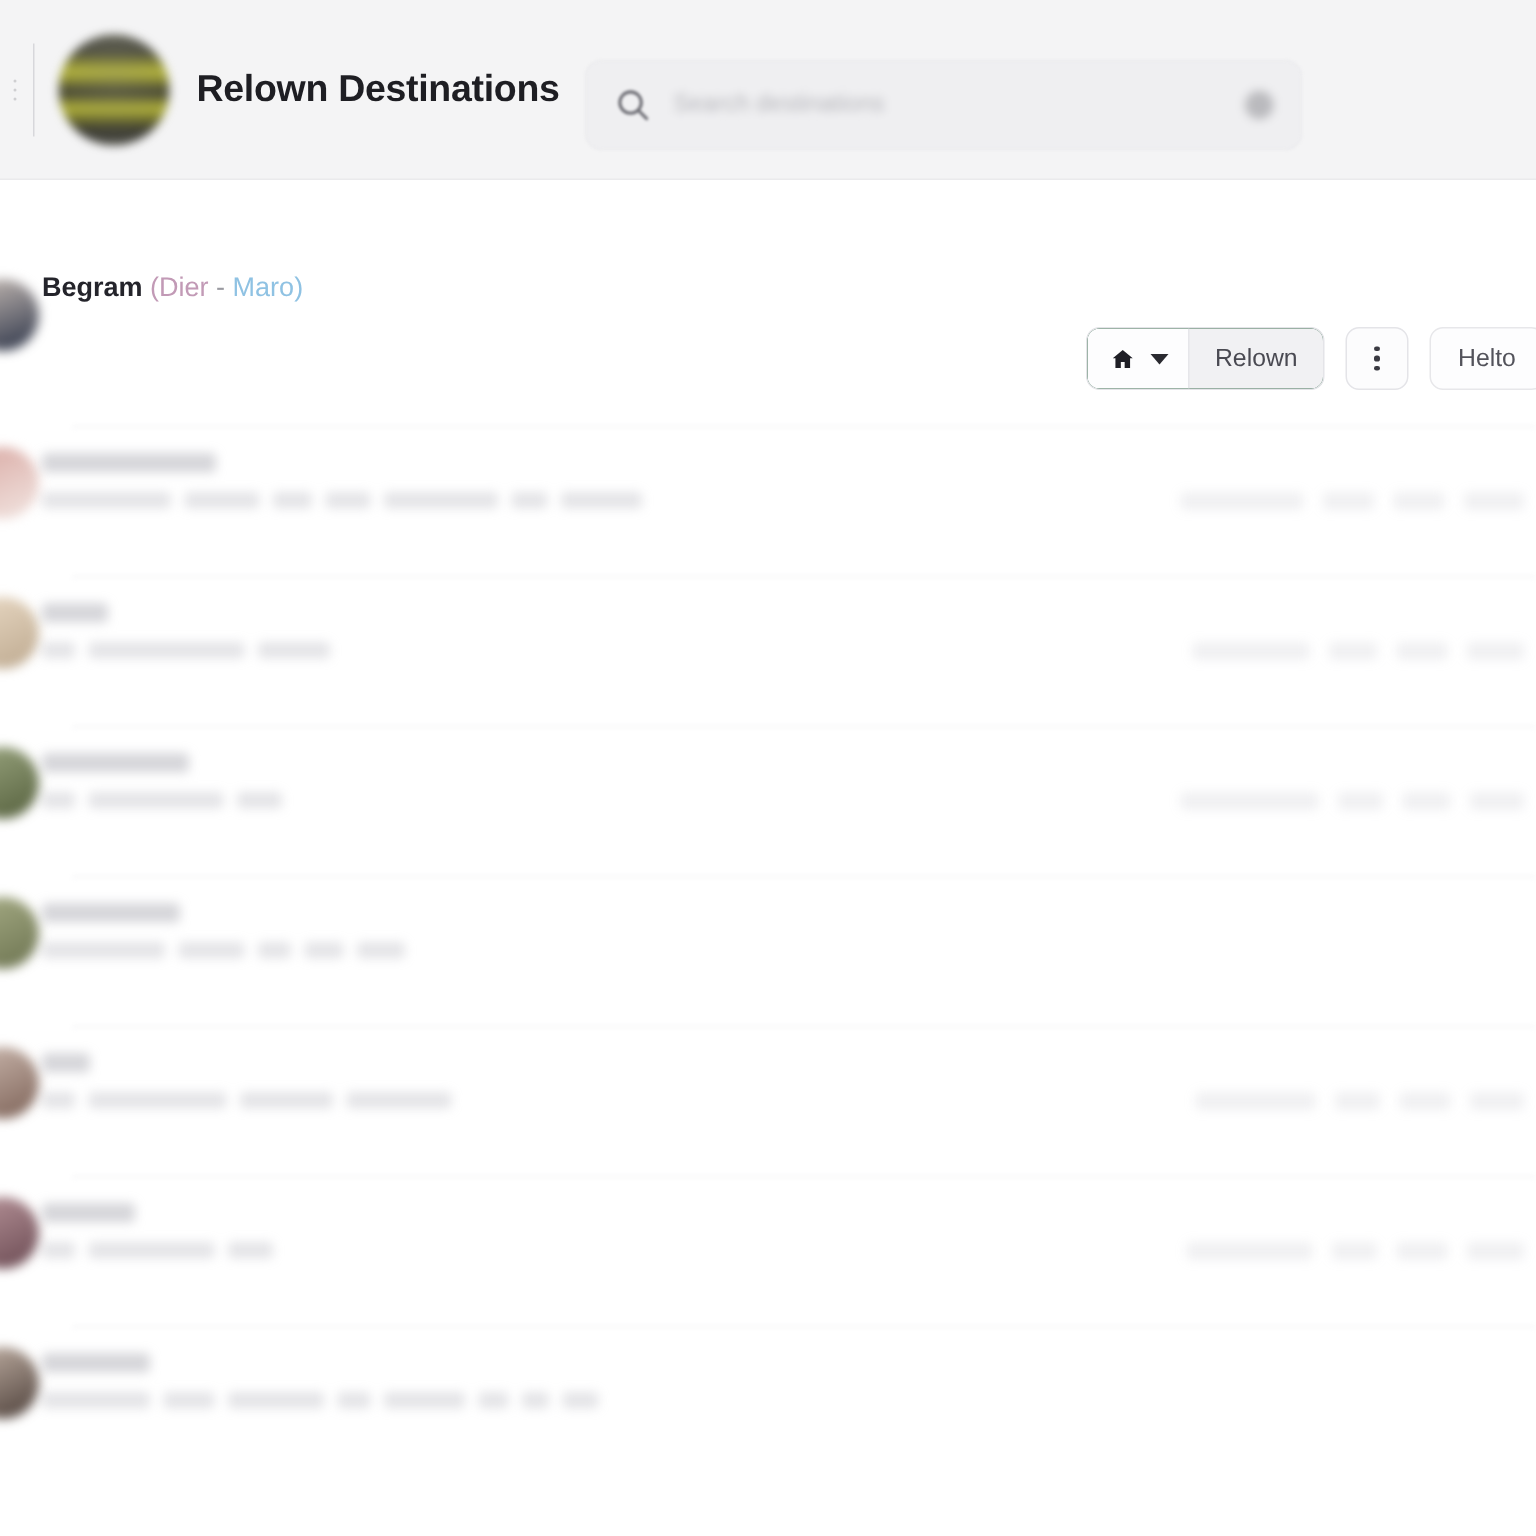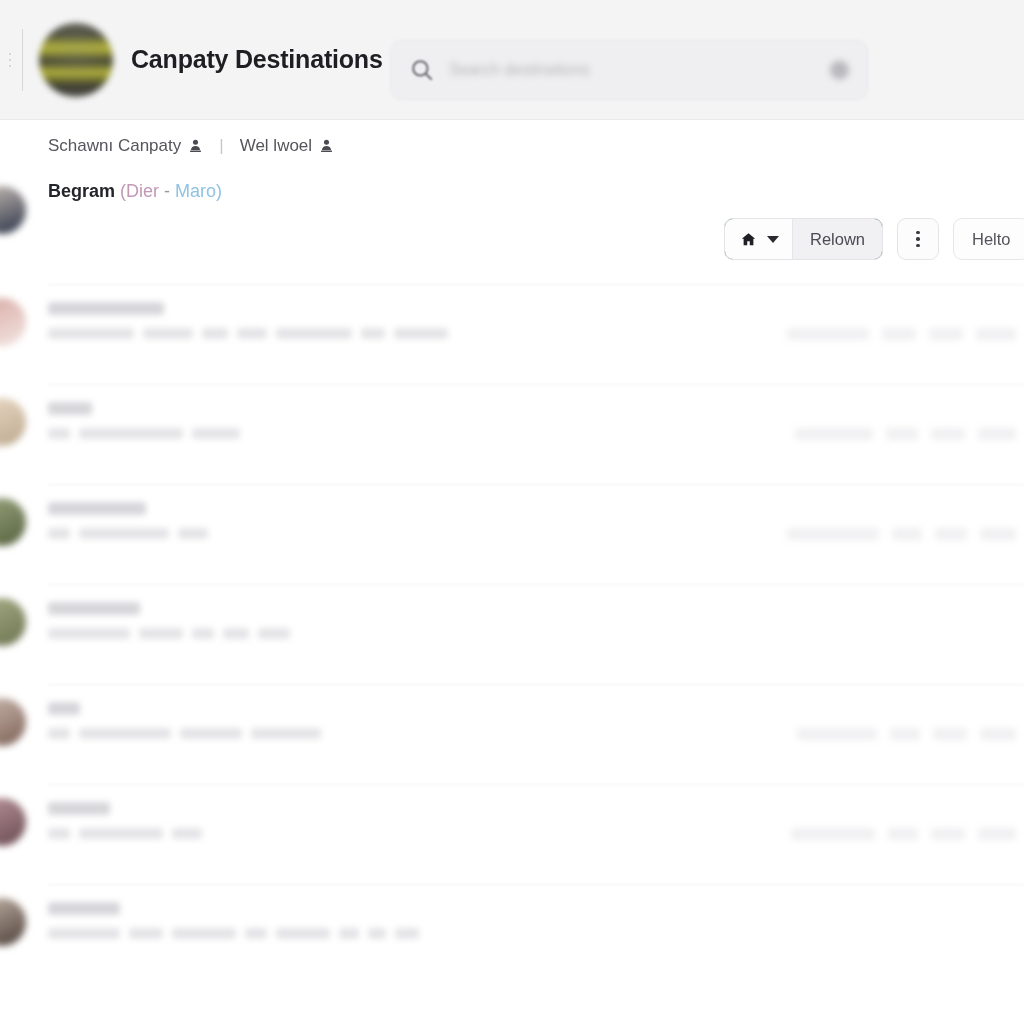--- a/index.html
+++ b/index.html
@@ -86,21 +86,21 @@
 
   
   .feed { position: absolute; left: 0; top: 180px; width: 1024px; }
 
   .row { position: relative; width: 1024px; }
   .avatar {
     position: absolute; left: -22px;
     width: 48px; height: 48px; border-radius: 50%;
     filter: blur(3.6px);
   }
-  .body { margin-left: 48px; padding-right: 4px; }
+  .body { margin-left: 28px; padding-right: 4px; }
 
   
   .post-sharp { filter: blur(0.5px); }
   .post-title { font-size: 18px; line-height: 1.25; white-space: nowrap; }
   .p-name { font-weight: 700; color: #24242b; }
   .p-handle { color: #c29ab6; font-weight: 400; }
   .p-dot { color: #9a9aa1; }
   .p-tag { color: #8fc2e3; font-weight: 500; }
   .p-tag-strong { color: #6fb4dd; font-weight: 700; }
   .post-text {
@@ -179,59 +179,34 @@
     <div class="rail-dots">
       <i></i>
         <i></i>
         <i></i>
     </div>
 
     <div class="vdivider"></div>
 
     <div class="brand-logo"></div>
 
-    <div class="brand-title">Canpaty Destinations</div>
+    <div class="brand-title">Relown Destinations</div>
 
     <div class="searchbar">
       <span class="search-ico">
         <svg viewBox="0 0 24 24" width="26" height="26" fill="none" stroke="#6c6c73" stroke-width="1.9" stroke-linecap="round">
           <circle cx="10.5" cy="10.5" r="6.6"></circle>
           <line x1="15.4" y1="15.4" x2="20.4" y2="20.4"></line>
         </svg>
       </span>
       <span class="search-ph">Search destinations</span>
       <span class="search-trail"></span>
     </div>
   </div>
 
-  <div class="crumbs">
-    <span class="crumb">
-      <span>Schawnı Canpaty</span>
-      <span class="bust">
-        <svg viewBox="0 0 16 16" width="15" height="16" fill="#4a4a51">
-          <circle cx="8" cy="4" r="2.7"></circle>
-          <path d="M3.2 12.3c0-2.6 2.2-4.2 4.8-4.2s4.8 1.6 4.8 4.2z"></path>
-          <rect x="2.1" y="12.8" width="11.8" height="1.5" rx=".6"></rect>
-        </svg>
-      </span>
-    </span>
-
-    <span class="crumb-sep">|</span>
-
-    <span class="crumb">
-      <span>Wel lwoel</span>
-      <span class="bust">
-        <svg viewBox="0 0 16 16" width="15" height="16" fill="#4a4a51">
-          <circle cx="8" cy="4" r="2.7"></circle>
-          <path d="M3.2 12.3c0-2.6 2.2-4.2 4.8-4.2s4.8 1.6 4.8 4.2z"></path>
-          <rect x="2.1" y="12.8" width="11.8" height="1.5" rx=".6"></rect>
-        </svg>
-      </span>
-    </span>
-  </div>
 
   <div class="feed">
 
     <div class="row post-sharp" style="height:104px">
       <div class="avatar" style="top:6px;background:linear-gradient(160deg,#c8bdb6,#2b3347)"></div>
       <div class="body">
         <div class="post-title">
           <span class="p-name">Begram</span>
           <span class="p-handle">(Dier</span>
           <span class="p-dot">-</span>

